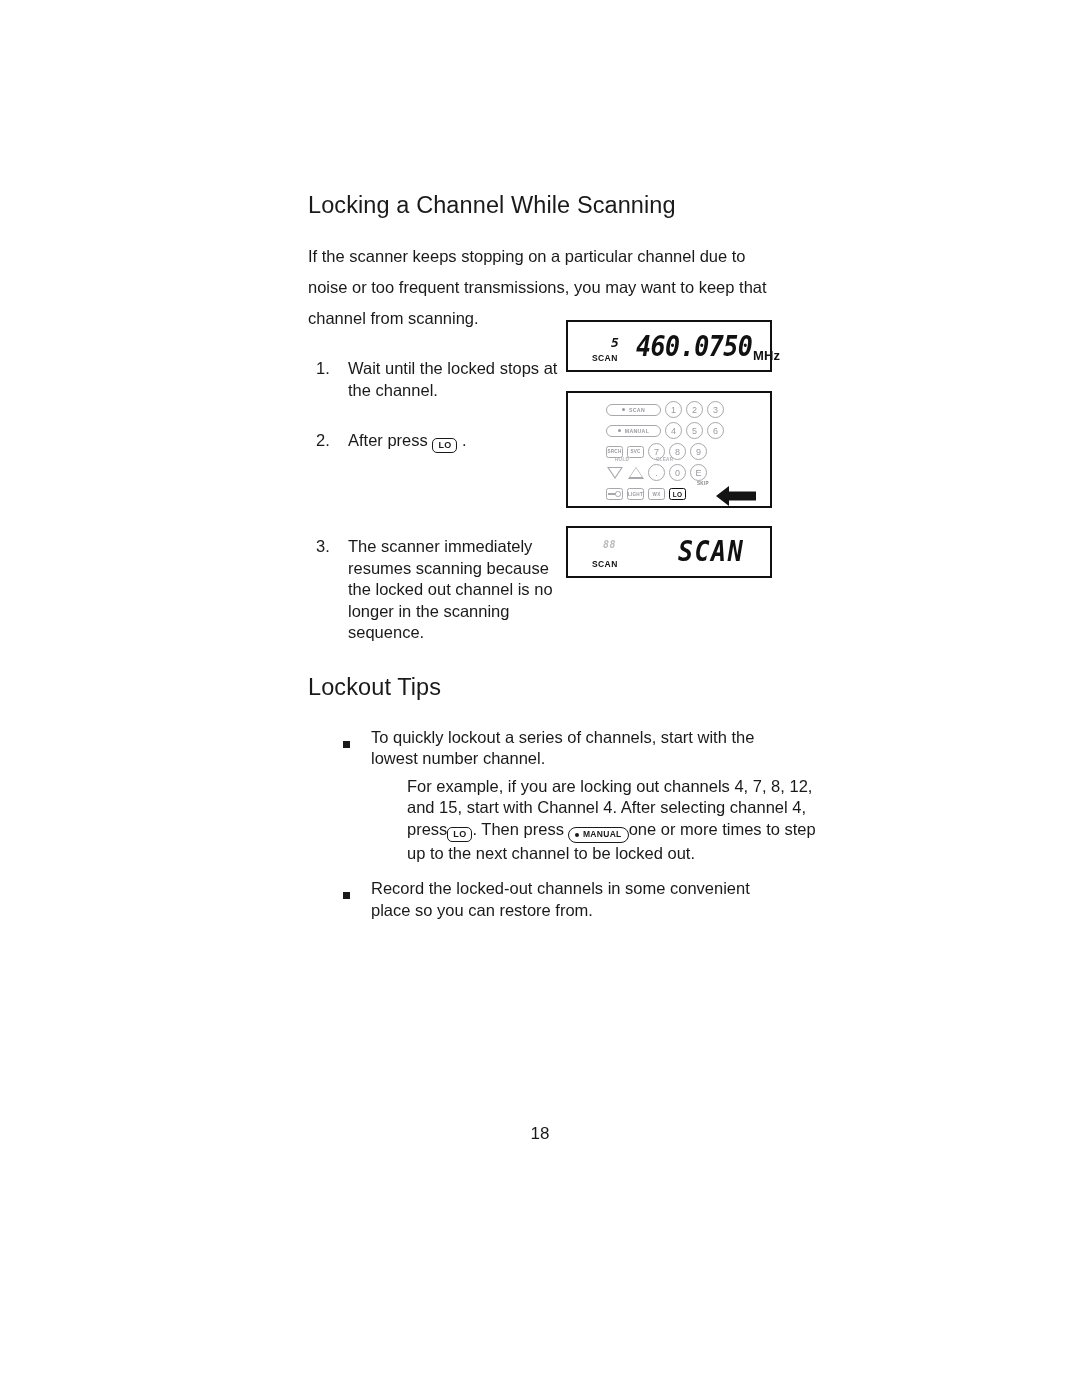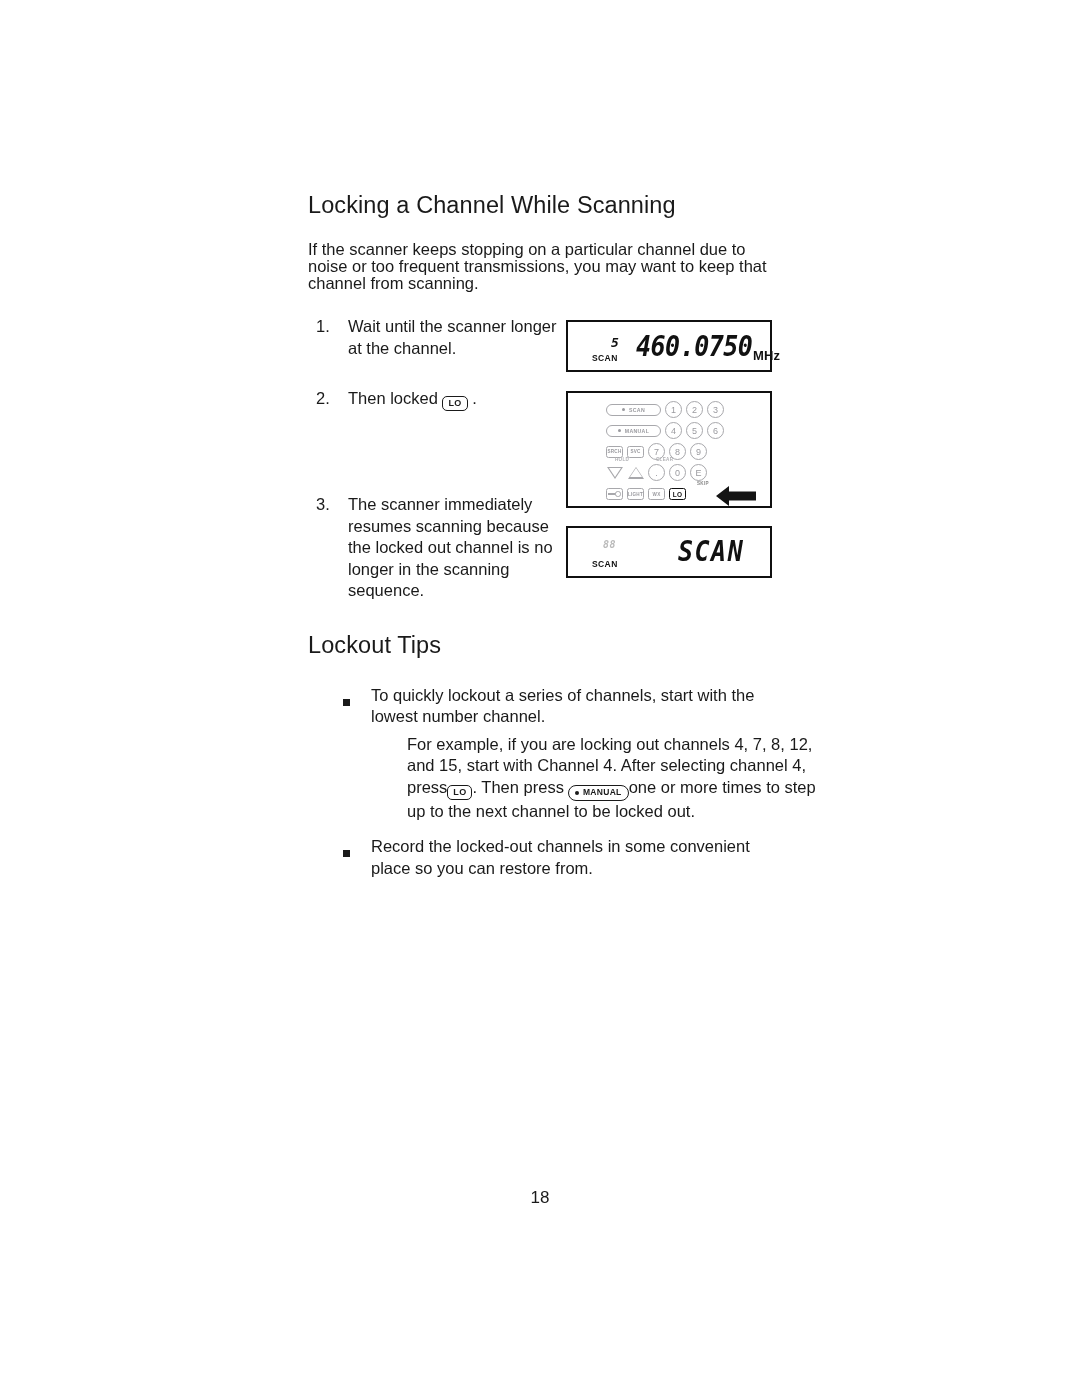--- a/index.html
+++ b/index.html
@@ -42,21 +42,21 @@
   h2.section-title {
     font-size: 23.5px;
     font-weight: 400;
     letter-spacing: 0.1px;
     margin: 0;
     color: #1a1a1a;
   }
 
   p.body-text {
     font-size: 16.5px;
-    line-height: 17px;
+    line-height: 31px;
     margin: 0;
     color: #1a1a1a;
   }
 
   
   .steps {
     margin-top: 24px;
     position: relative;
   }
   .step {
@@ -374,21 +374,21 @@
     width: 4px; height: 4px;
     border-radius: 50%;
     background: #1a1a1a;
     margin-right: 3.5px;
   }
 
   
   .page-number {
     position: absolute;
     left: 0;
-    top: 1188px;
+    top: 1124px;
     width: 1080px;
     text-align: center;
     font-size: 17px;
     color: #1a1a1a;
   }
 </style>
 </head>
 <body>
 
 <div class="page">
@@ -396,27 +396,27 @@
   <div class="content">
 
     <h1 class="section-title">Locking a Channel While Scanning</h1>
 
     <p class="body-text">If the scanner keeps stopping on a particular channel due to noise or too frequent transmissions, you may want to keep that channel from scanning.</p>
 
     <div class="steps">
 
       <div class="step" style="margin-top:2px;">
         <div class="step-num">1.</div>
-        <div class="step-body">Wait until the scanner longer at the channel.</div>
+        <div class="step-body">Wait until the locked stops at the channel.</div>
       </div>
 
       <div class="step" style="margin-top:29px;">
         <div class="step-num">2.</div>
         <div class="step-body">
-          <span>Then locked</span>
+          <span>After press</span>
           <span class="inline-key">LO</span>
           <span>.</span>
         </div>
       </div>
 
       <div class="step" style="margin-top:83px;">
         <div class="step-num">3.</div>
         <div class="step-body">The scanner immediately resumes scanning because the locked out channel is no longer in the scanning sequence.</div>
       </div>
 

